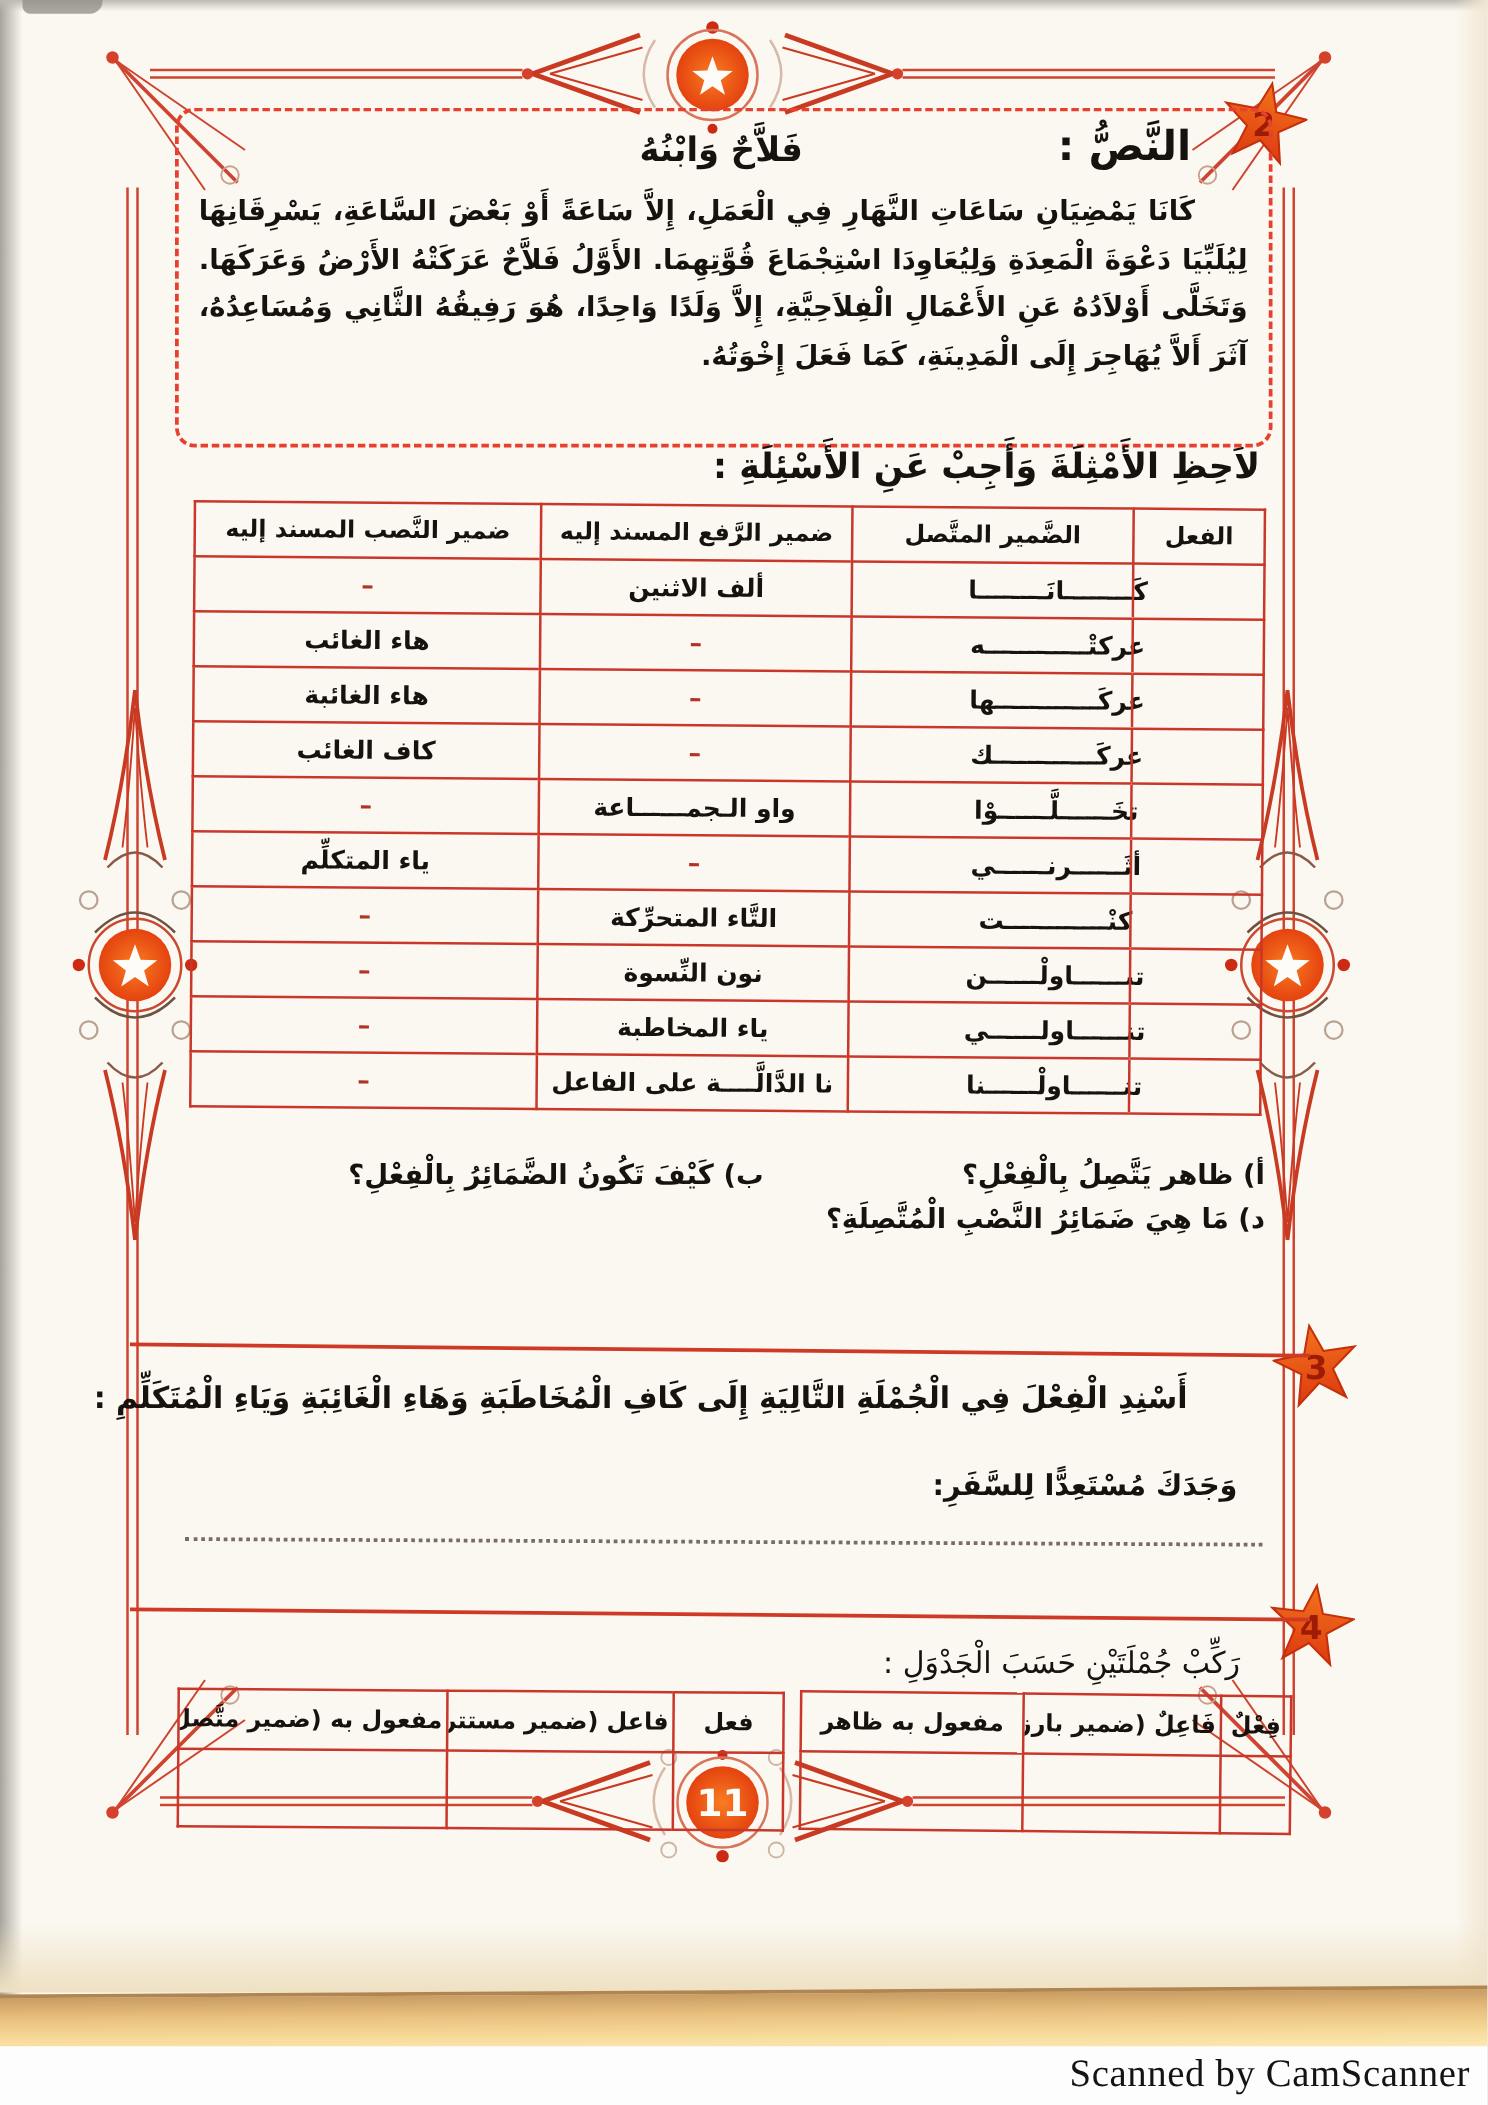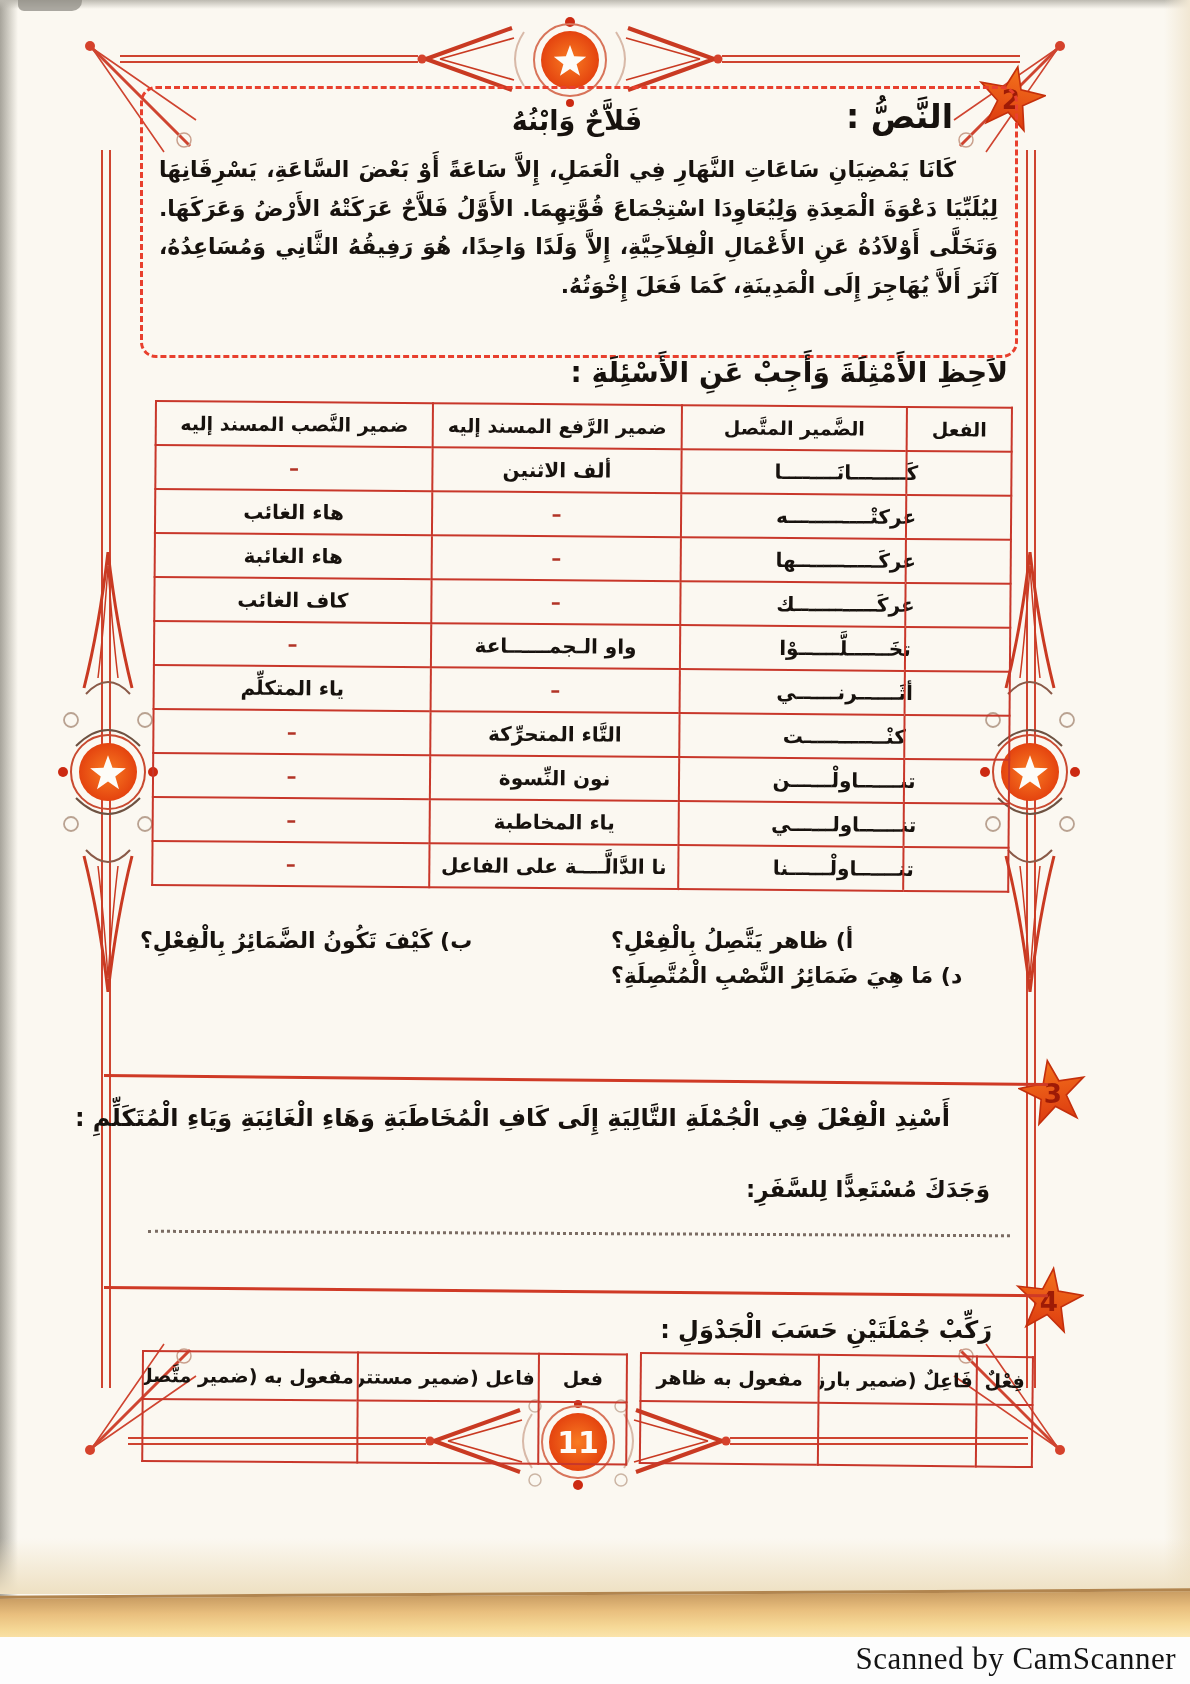--- a/index.html
+++ b/index.html
@@ -43,29 +43,29 @@
   th,td{border:2px solid #c8372a;text-align:center;font-weight:bold;padding:0 3px;
         overflow:hidden;white-space:nowrap;}
   .main-tbl th{height:42px;font-size:19px;}
   .main-tbl td{height:42px;font-size:20px;}
   .word-cell{font-size:23px;position:relative;}
   .word-cell::after{content:"";position:absolute;right:103px;top:0;bottom:0;width:2px;
                     background:#c8372a;}
   .dash{color:#b23326;font-size:22px;}
   .questions{position:absolute;left:140px;top:928px;width:872px;direction:rtl;display:grid;
              grid-template-columns:46% 54%;row-gap:10px;font-size:22px;font-weight:bold;}
-  .questions div{text-align:left;}
+  .questions div{text-align:right;}
   .divline{position:absolute;height:3px;background:#cf3a26;transform-origin:left center;}
   .div1{left:104px;top:1074px;width:944px;transform:rotate(0.55deg);}
   .div2{left:104px;top:1286px;width:944px;transform:rotate(0.5deg);}
   .sec3{position:absolute;right:240px;top:1104px;font-size:24px;font-weight:bold;direction:rtl;}
   .sentence{position:absolute;right:200px;top:1176px;font-size:23px;font-weight:bold;direction:rtl;}
   .dotline{position:absolute;left:148px;top:1226px;width:862px;height:6px;
            border-bottom:3px dotted #5b4a40;opacity:.8;transform:rotate(0.3deg);}
-  .sec4{position:absolute;right:198px;top:1316px;font-size:24px;font-weight:bold;direction:rtl;}
+  .sec4{position:absolute;right:198px;top:1316px;font-size:24px;font-weight:normal;direction:rtl;}
   .btbl-right{left:640px;top:1352px;transform:rotate(0.6deg);}
   .btbl-left{left:142px;top:1350px;transform:rotate(0.4deg);}
   .btbl{direction:rtl;}
   .btbl th{height:46px;font-size:19px;border-width:2.5px;}
   .btbl td{height:60px;border-width:2.5px;}
   .w-right{width:392px;} .w-left{width:484px;}
   .badge{position:absolute;}
 </style>
 </head>
 <body>

